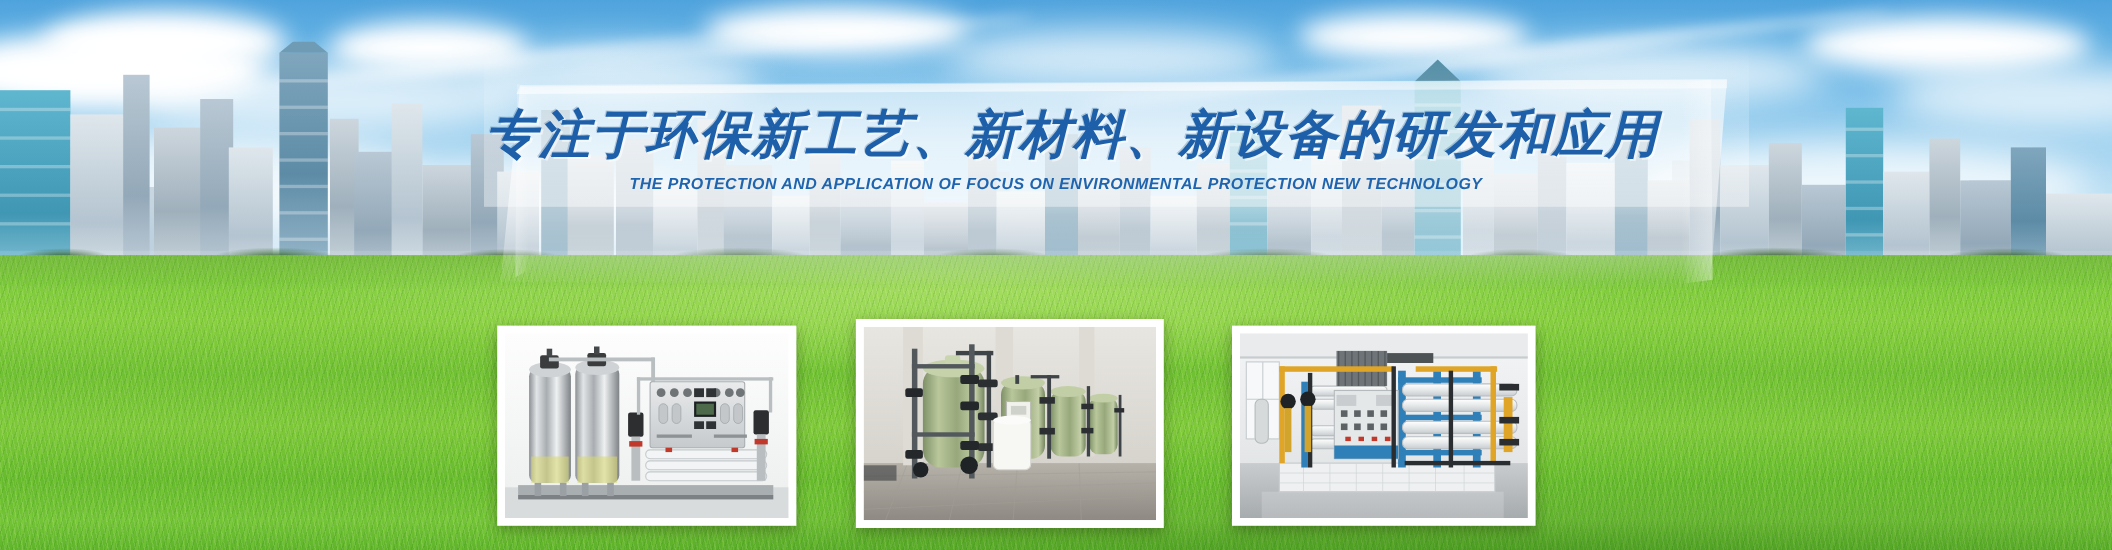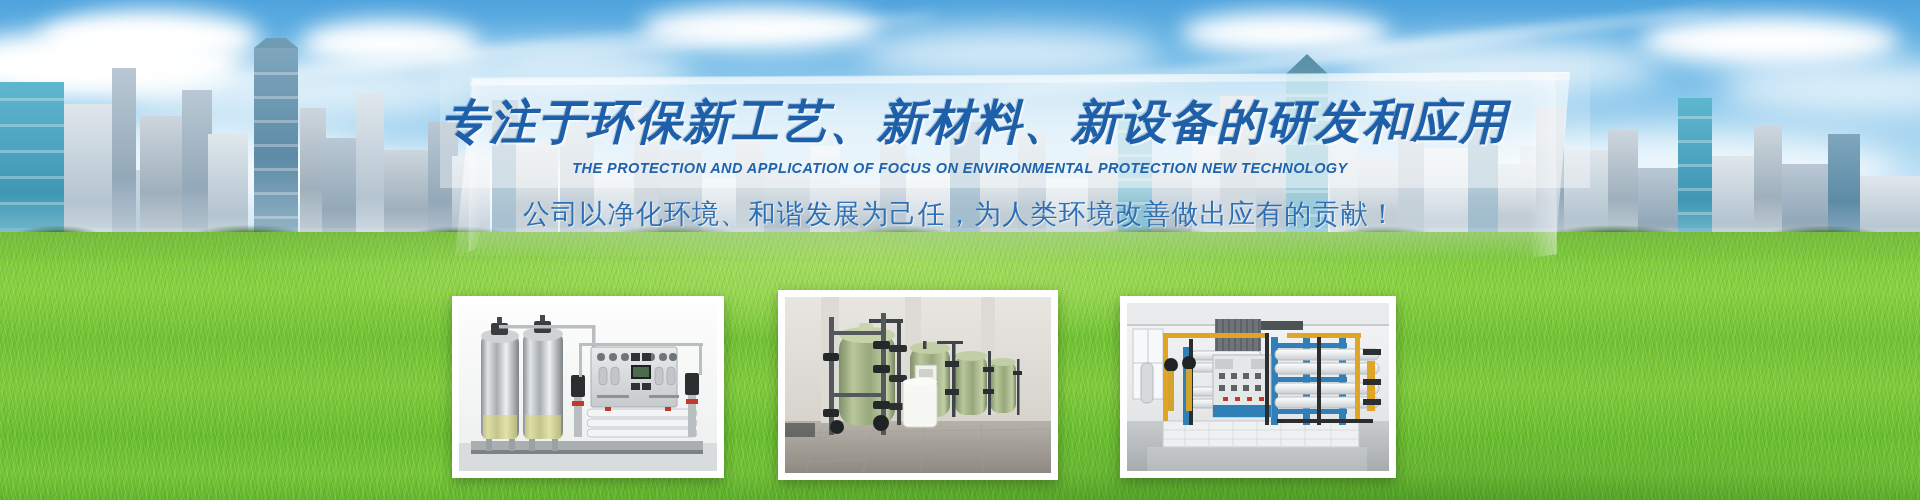--- a/index.html
+++ b/index.html
@@ -268,21 +268,20 @@
   </div>
 
   <div class="panel"></div>
   <div class="panel-edge"></div>
   <div class="panel-l"></div>
   <div class="panel-r"></div>
 
   <div class="textblock">
     <div class="headline">专注于环保新工艺、新材料、新设备的研发和应用</div>
     <div class="subeng">THE PROTECTION AND APPLICATION OF FOCUS ON ENVIRONMENTAL PROTECTION NEW TECHNOLOGY</div>
-    <div class="subcn">公司以净化环境、和谐发展为己任，为人类环境改善做出应有的贡献！</div>
   </div>
 
   <div class="frames">
 
     <div class="frame" id="frame-1">
       <span class="ph">
         <svg viewBox="0 0 258 168" preserveAspectRatio="none" aria-hidden="true">
           <defs>
             <linearGradient id="steel" x1="0" y1="0" x2="1" y2="0">
               <stop offset="0" stop-color="#8c9094"></stop>

